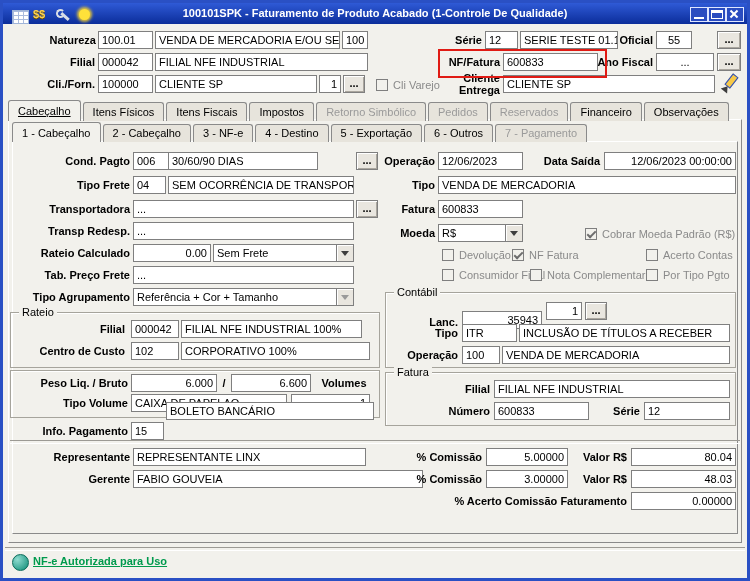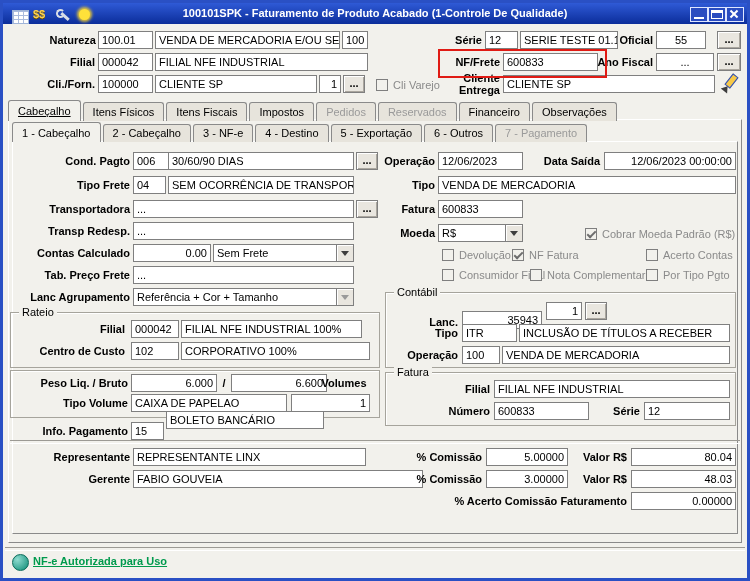--- a/index.html
+++ b/index.html
@@ -88,27 +88,27 @@
 <div class="winbtn close" style="left:726px"></div>
 
 <div class="lbl" style="left:9px;top:31px;width:87px">Natureza</div>
 <div class="fld" style="left:98px;top:31px;width:55px">100.01</div>
 <div class="fld" style="left:155px;top:31px;width:185px">VENDA DE MERCADORIA E/OU SERVI</div>
 <div class="fld ctr" style="left:342px;top:31px;width:26px">100</div>
 <div class="lbl" style="left:425px;top:31px;width:57px">Série</div>
 <div class="fld" style="left:485px;top:31px;width:33px">12</div>
 <div class="fld" style="left:520px;top:31px;width:98px">SERIE TESTE 01.1</div>
 <div class="lbl" style="left:605px;top:31px;width:48px">Oficial</div>
-<div class="fld ctr" style="left:656px;top:31px;width:50px">55</div>
+<div class="fld ctr" style="left:656px;top:31px;width:36px">55</div>
 <div class="btn" style="left:717px;top:31px;width:24px">...</div>
 
 <div class="lbl" style="left:8px;top:53px;width:87px">Filial</div>
 <div class="fld" style="left:98px;top:53px;width:55px">000042</div>
 <div class="fld" style="left:155px;top:53px;width:213px">FILIAL NFE INDUSTRIAL</div>
-<div class="lbl" style="left:443px;top:53px;width:57px">NF/Frete</div>
+<div class="lbl" style="left:443px;top:53px;width:57px">NF/Fatura</div>
 <div class="fld" style="left:503px;top:53px;width:95px">600833</div>
 <div class="lbl" style="left:595px;top:53px;width:58px">Ano Fiscal</div>
 <div class="fld ctr" style="left:656px;top:53px;width:58px">...</div>
 <div class="btn" style="left:717px;top:53px;width:24px">...</div>
 <div class="redbox" style="left:438px;top:49px;width:165px;height:25px"></div>
 
 <div class="lbl" style="left:8px;top:75px;width:87px">Cli./Forn.</div>
 <div class="fld" style="left:98px;top:75px;width:55px">100000</div>
 <div class="fld" style="left:155px;top:75px;width:162px">CLIENTE SP</div>
 <div class="fld num" style="left:319px;top:75px;width:22px">1</div>
@@ -121,92 +121,93 @@
 Entrega</div>
 <div class="fld" style="left:503px;top:75px;width:212px">CLIENTE SP</div>
 <div class="edit-icon" style="left:721px;top:73px"></div>
 
 <div class="panel" style="left:8px;top:119px;width:734px;height:424px"></div>
 <div class="tabbar" style="left:8px;top:100px;height:21px">
   <div class="tab active ul">Cabeçalho</div>
   <div class="tab">Itens Físicos</div>
   <div class="tab">Itens Fiscais</div>
   <div class="tab">Impostos</div>
+  <div class="tab dis">Retorno Simbólico</div>
   <div class="tab dis">Pedidos</div>
   <div class="tab dis">Reservados</div>
   <div class="tab">Financeiro</div>
   <div class="tab">Observações</div>
 </div>
 
 <div class="panel" style="left:12px;top:141px;width:726px;height:393px"></div>
 <div class="tabbar sub" style="left:12px;top:122px;height:20px">
   <div class="tab active">1 - Cabeçalho</div>
   <div class="tab">2 - Cabeçalho</div>
   <div class="tab">3 - NF-e</div>
   <div class="tab">4 - Destino</div>
   <div class="tab">5 - Exportação</div>
   <div class="tab">6 - Outros</div>
   <div class="tab dis">7 - Pagamento</div>
 </div>
 
 <div class="lbl" style="left:8px;top:152px;width:122px">Cond. Pagto</div>
 <div class="fld" style="left:133px;top:152px;width:57px">006</div>
-<div class="fld" style="left:168px;top:152px;width:186px">30/60/90 DIAS</div>
+<div class="fld" style="left:168px;top:152px;width:150px">30/60/90 DIAS</div>
 <div class="btn" style="left:356px;top:152px;width:22px">...</div>
 
 <div class="lbl" style="left:8px;top:176px;width:122px">Tipo Frete</div>
 <div class="fld" style="left:133px;top:176px;width:33px">04</div>
 <div class="fld" style="left:168px;top:176px;width:186px">SEM OCORRÊNCIA DE TRANSPORTE</div>
 
 <div class="lbl" style="left:8px;top:200px;width:122px">Transportadora</div>
 <div class="fld" style="left:133px;top:200px;width:221px">...</div>
 <div class="btn" style="left:356px;top:200px;width:22px">...</div>
 
 <div class="lbl" style="left:8px;top:222px;width:122px">Transp Redesp.</div>
 <div class="fld" style="left:133px;top:222px;width:221px">...</div>
 
-<div class="lbl" style="left:8px;top:244px;width:122px">Contas Calculado</div>
+<div class="lbl" style="left:8px;top:244px;width:122px">Rateio Calculado</div>
 <div class="fld num" style="left:133px;top:244px;width:78px">0.00</div>
 <div class="combo" style="left:213px;top:244px;width:141px">
   <span>Sem Frete</span>
   <span class="arr"></span>
 </div>
 
 <div class="lbl" style="left:8px;top:266px;width:122px">Tab. Preço Frete</div>
 <div class="fld" style="left:133px;top:266px;width:221px">...</div>
 
-<div class="lbl" style="left:8px;top:288px;width:122px">Lanc Agrupamento</div>
+<div class="lbl" style="left:8px;top:288px;width:122px">Tipo Agrupamento</div>
 <div class="combo dis" style="left:133px;top:288px;width:221px">
   <span>Referência + Cor + Tamanho</span>
   <span class="arr"></span>
 </div>
 
 <div class="grp" style="left:10px;top:312px;width:368px;height:54px">
   <span class="ttl">Rateio</span>
 </div>
 <div class="lbl" style="left:16px;top:320px;width:109px">Filial</div>
 <div class="fld" style="left:131px;top:320px;width:48px">000042</div>
 <div class="fld" style="left:181px;top:320px;width:181px">FILIAL NFE INDUSTRIAL 100%</div>
 <div class="lbl" style="left:16px;top:342px;width:109px">Centro de Custo</div>
 <div class="fld" style="left:131px;top:342px;width:48px">102</div>
 <div class="fld" style="left:181px;top:342px;width:189px">CORPORATIVO 100%</div>
 
 <div class="grp" style="left:10px;top:370px;width:368px;height:46px"></div>
 <div class="lbl" style="left:8px;top:374px;width:120px">Peso Liq. / Bruto</div>
 <div class="fld num" style="left:131px;top:374px;width:86px">6.000</div>
 <div class="lbl" style="left:219px;top:374px;width:10px;text-align:center">/</div>
-<div class="fld num" style="left:231px;top:374px;width:96px">6.600</div>
+<div class="fld num" style="left:231px;top:374px;width:80px">6.600</div>
 <div class="lbl" style="left:318px;top:374px;width:52px;text-align:center">Volumes</div>
 <div class="lbl" style="left:8px;top:394px;width:120px">Tipo Volume</div>
 <div class="fld" style="left:131px;top:394px;width:156px">CAIXA DE PAPELAO</div>
 <div class="fld num" style="left:291px;top:394px;width:79px">1</div>
 
 <div class="lbl" style="left:8px;top:422px;width:120px">Info. Pagamento</div>
 <div class="fld" style="left:131px;top:422px;width:33px">15</div>
-<div class="fld" style="left:166px;top:411px;width:158px">BOLETO BANCÁRIO</div>
+<div class="fld" style="left:166px;top:402px;width:208px">BOLETO BANCÁRIO</div>
 
 <div class="lbl" style="left:340px;top:152px;width:95px">Operação</div>
 <div class="fld" style="left:438px;top:152px;width:85px">12/06/2023</div>
 <div class="lbl" style="left:520px;top:152px;width:80px">Data Saída</div>
 <div class="fld num" style="left:604px;top:152px;width:132px">12/06/2023 00:00:00</div>
 
 <div class="lbl" style="left:340px;top:176px;width:95px">Tipo</div>
 <div class="fld" style="left:438px;top:176px;width:298px">VENDA DE MERCADORIA</div>
 
 <div class="lbl" style="left:340px;top:200px;width:95px">Fatura</div>

